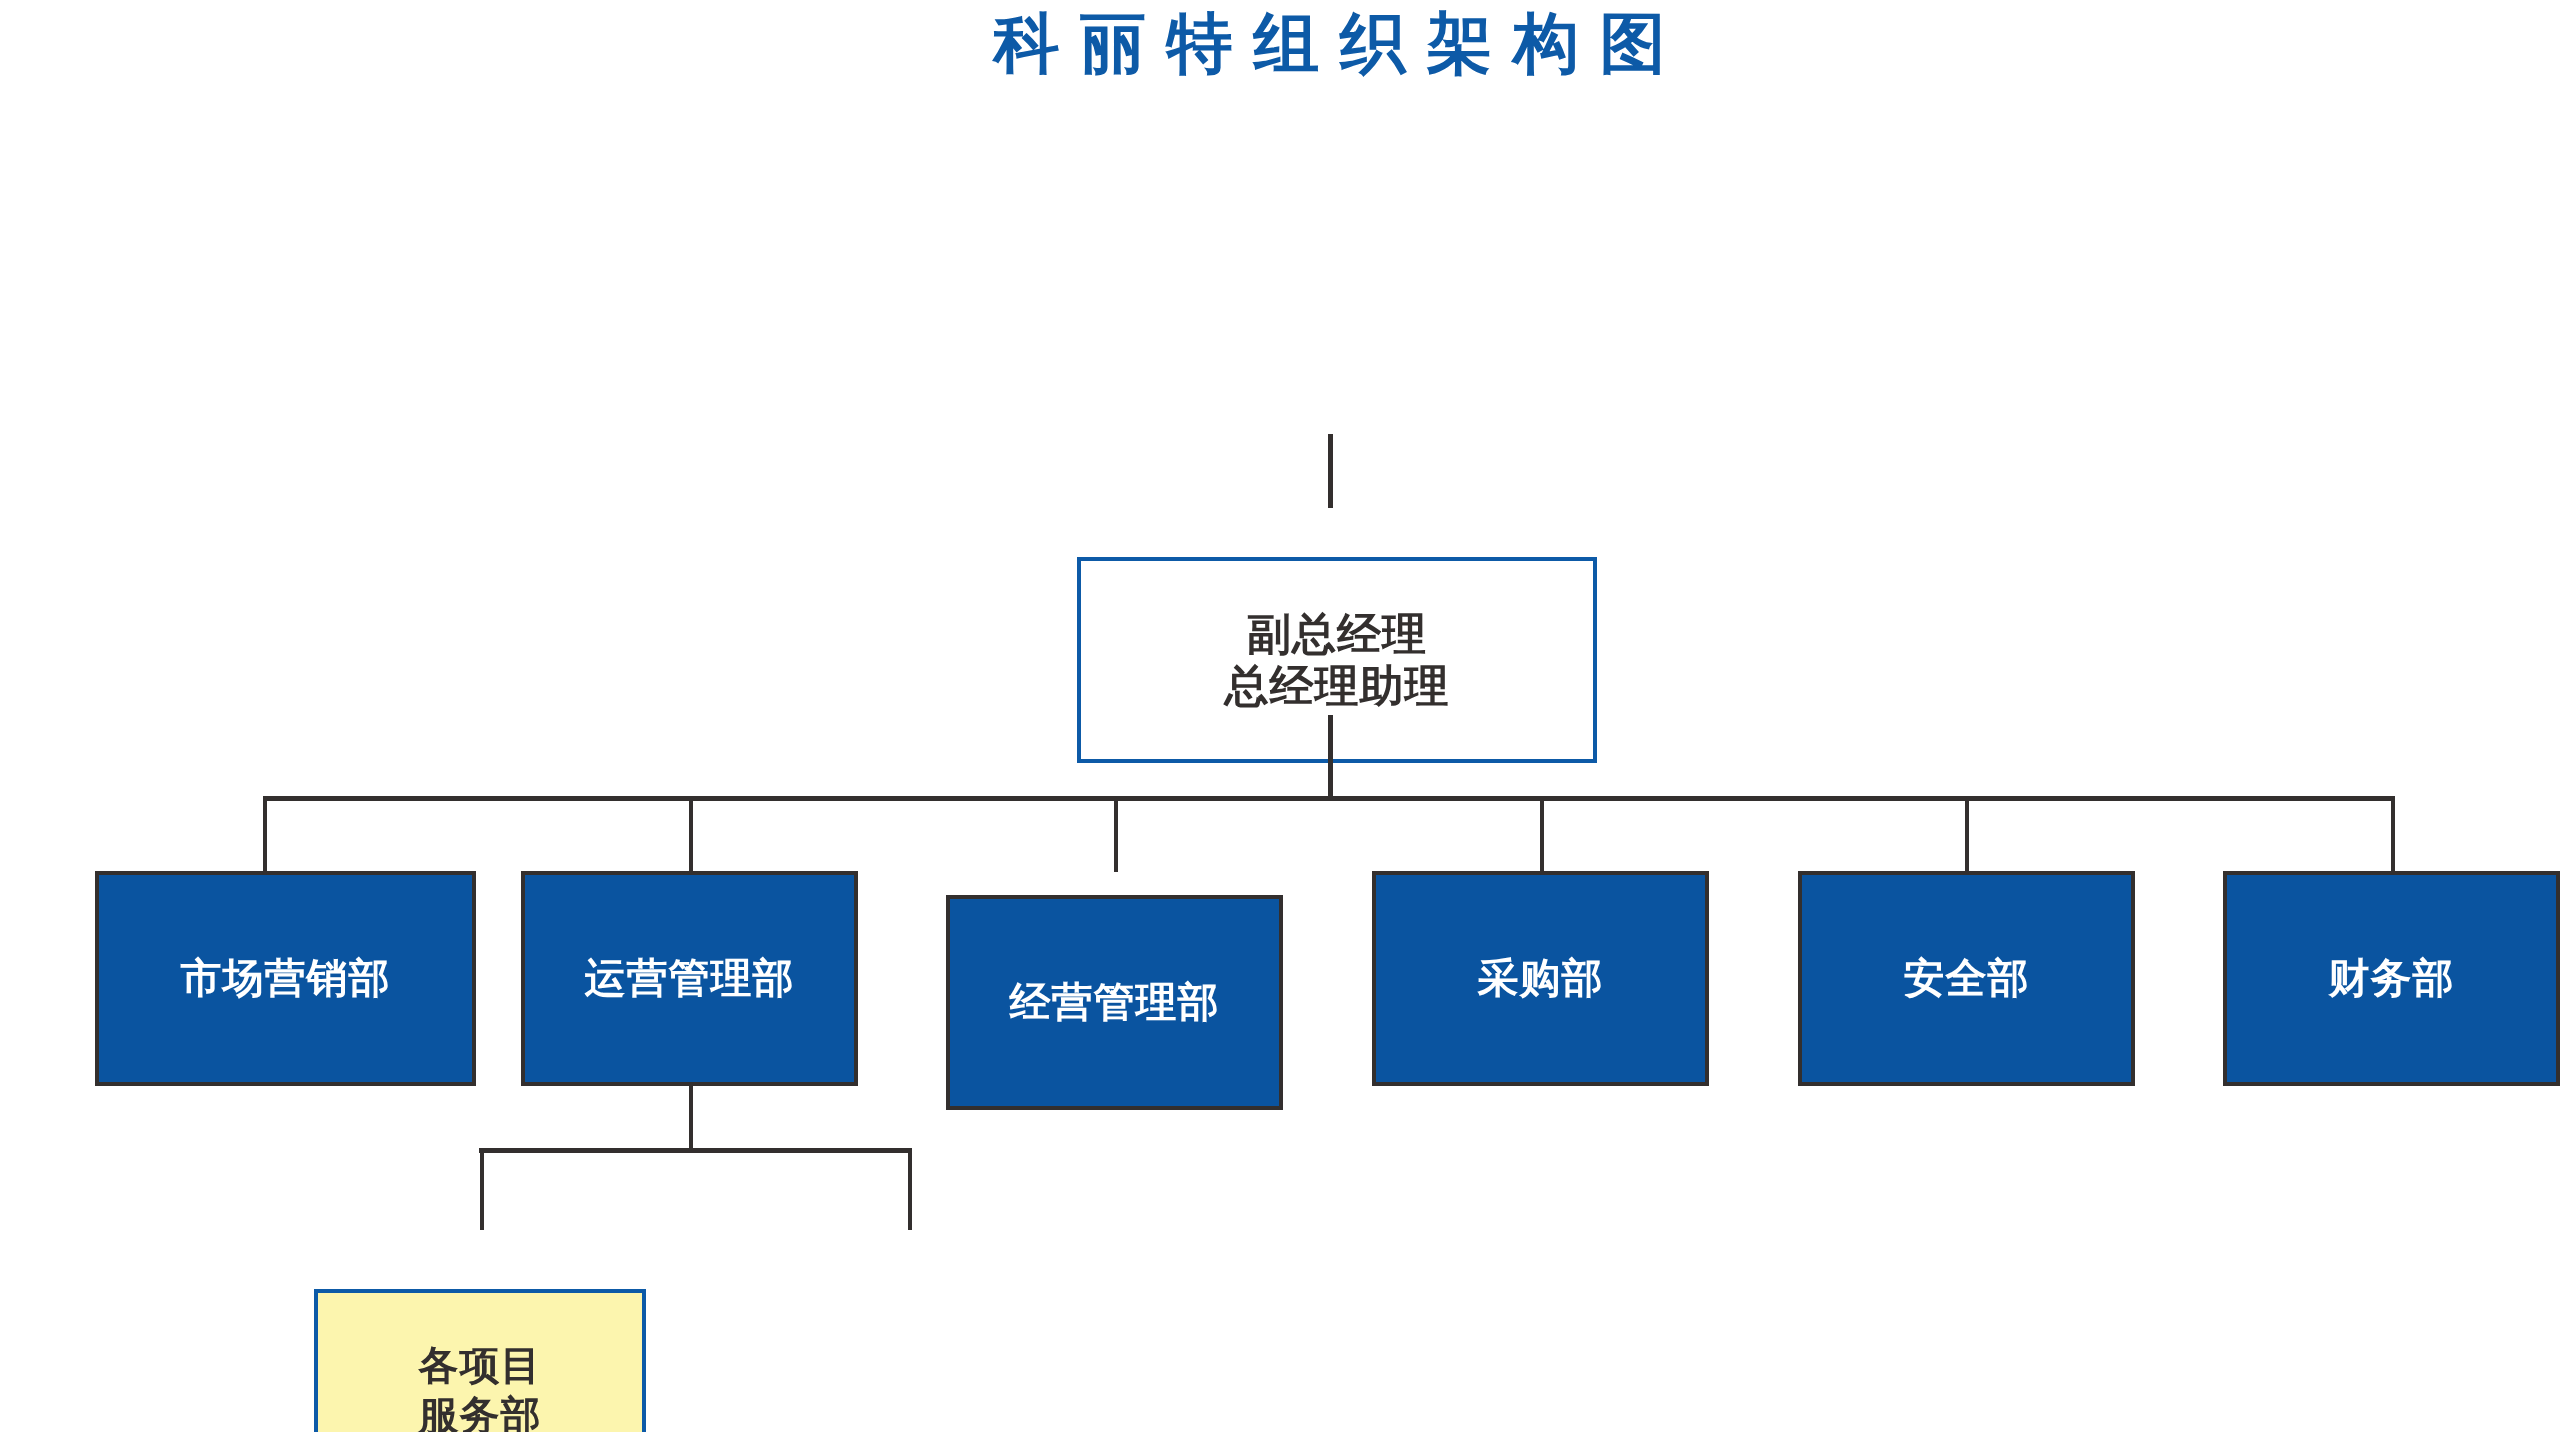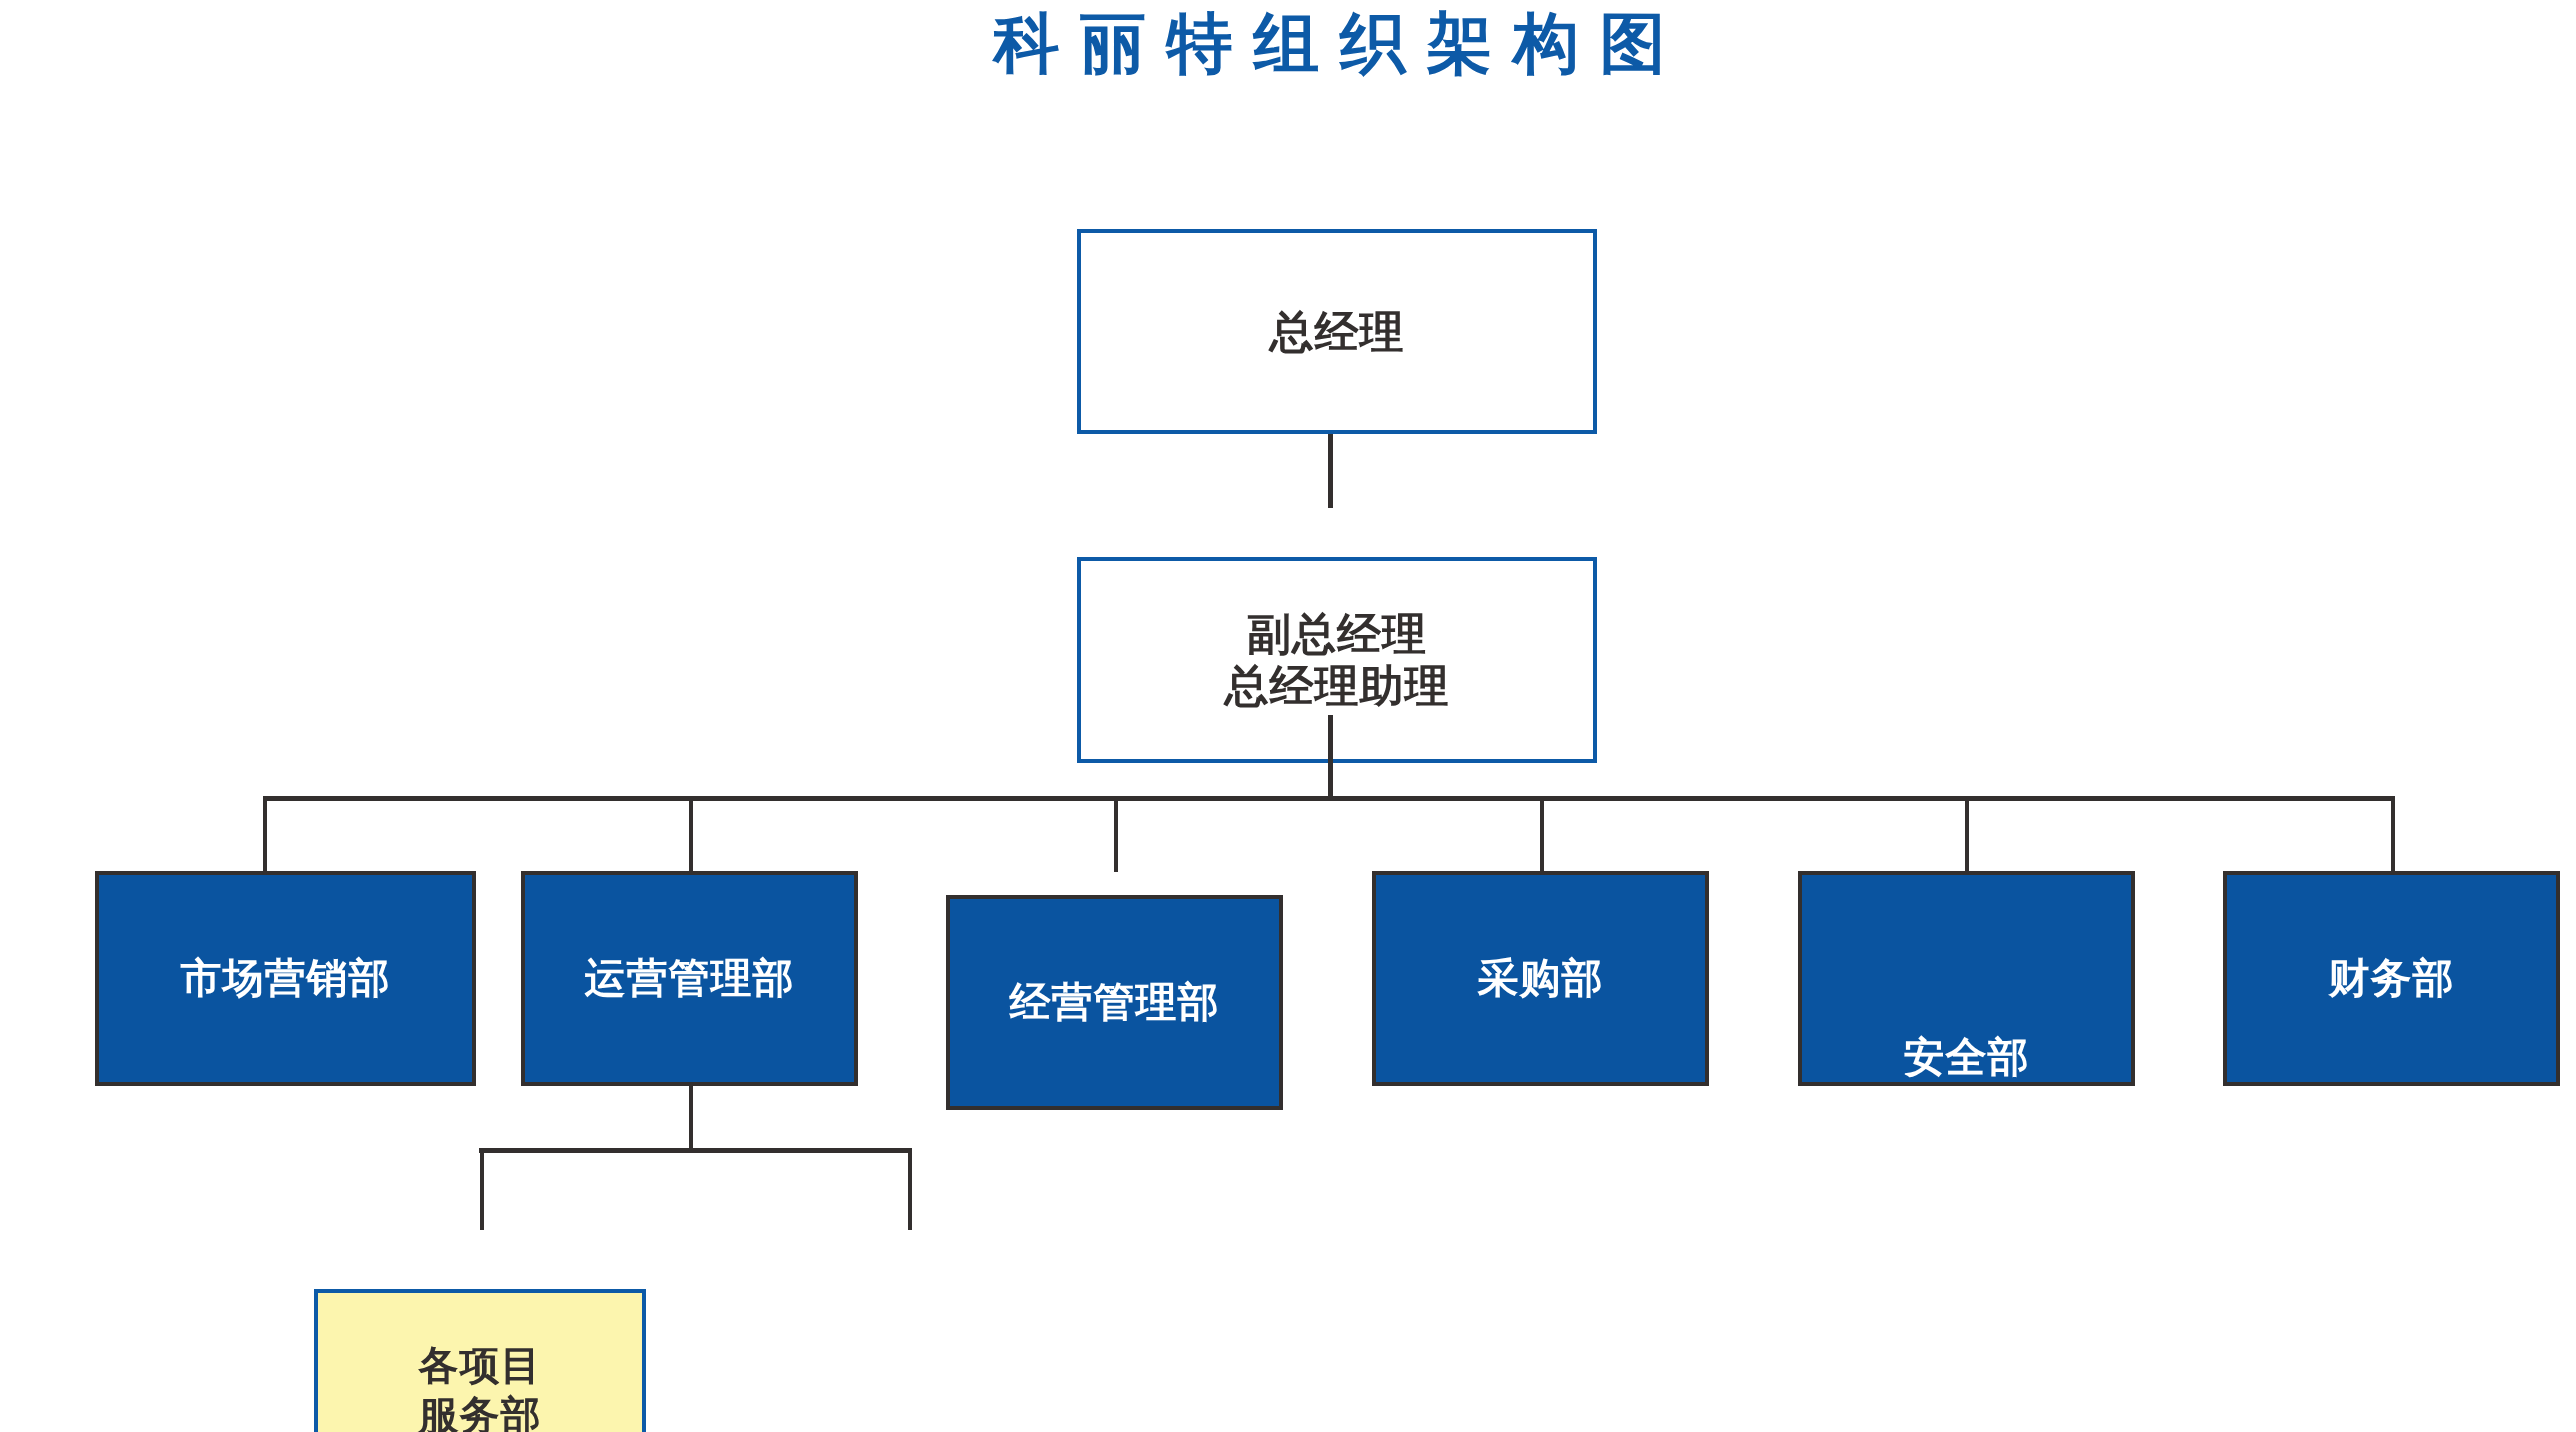--- a/index.html
+++ b/index.html
@@ -91,23 +91,20 @@
   .conn.h { height: 5.2px; }
   .conn.thin { width: 3.6px; }
 </style>
 </head>
 <body>
 
 <div id="canvas">
 
   <div id="chart-title">科丽特组织架构图</div>
 
-  <div class="node exec" style="left:1077px; top:229px; width:520px; height:205px;">
-    <span class="node-label">总经理</span>
-  </div>
 
   <div class="conn v" style="left:1328px; top:434px; height:74px;"></div>
 
   <div class="node exec" style="left:1077px; top:509px; width:520px; height:206px;margin-top:48px;">
     <span class="node-label">副总经理
 总经理助理</span>
   </div>
 
   <div class="conn v" style="left:1328px; top:715px; height:85px;"></div>
 
@@ -129,21 +126,21 @@
   </div>
 
   <div class="node dept" style="left:946px; top:895px; width:337px; height:215px;">
     <span class="node-label">经营管理部</span>
   </div>
 
   <div class="node dept" style="left:1372px; top:871px; width:337px; height:215px;">
     <span class="node-label">采购部</span>
   </div>
 
-  <div class="node dept" style="left:1798px; top:871px; width:337px; height:215px;align-items:flex-end;">
+  <div class="node dept" style="left:1798px; top:871px; width:337px; height:215px;">
     <span class="node-label">安全部</span>
   </div>
 
   <div class="node dept" style="left:2223px; top:871px; width:337px; height:215px;justify-content:flex-end;">
     <span class="node-label">财务部</span>
   </div>
 
   <div class="conn v thin" style="left:689px; top:1086px; height:64px;"></div>
 
   <div class="conn h" style="left:479px; top:1148px; width:433px;"></div>

